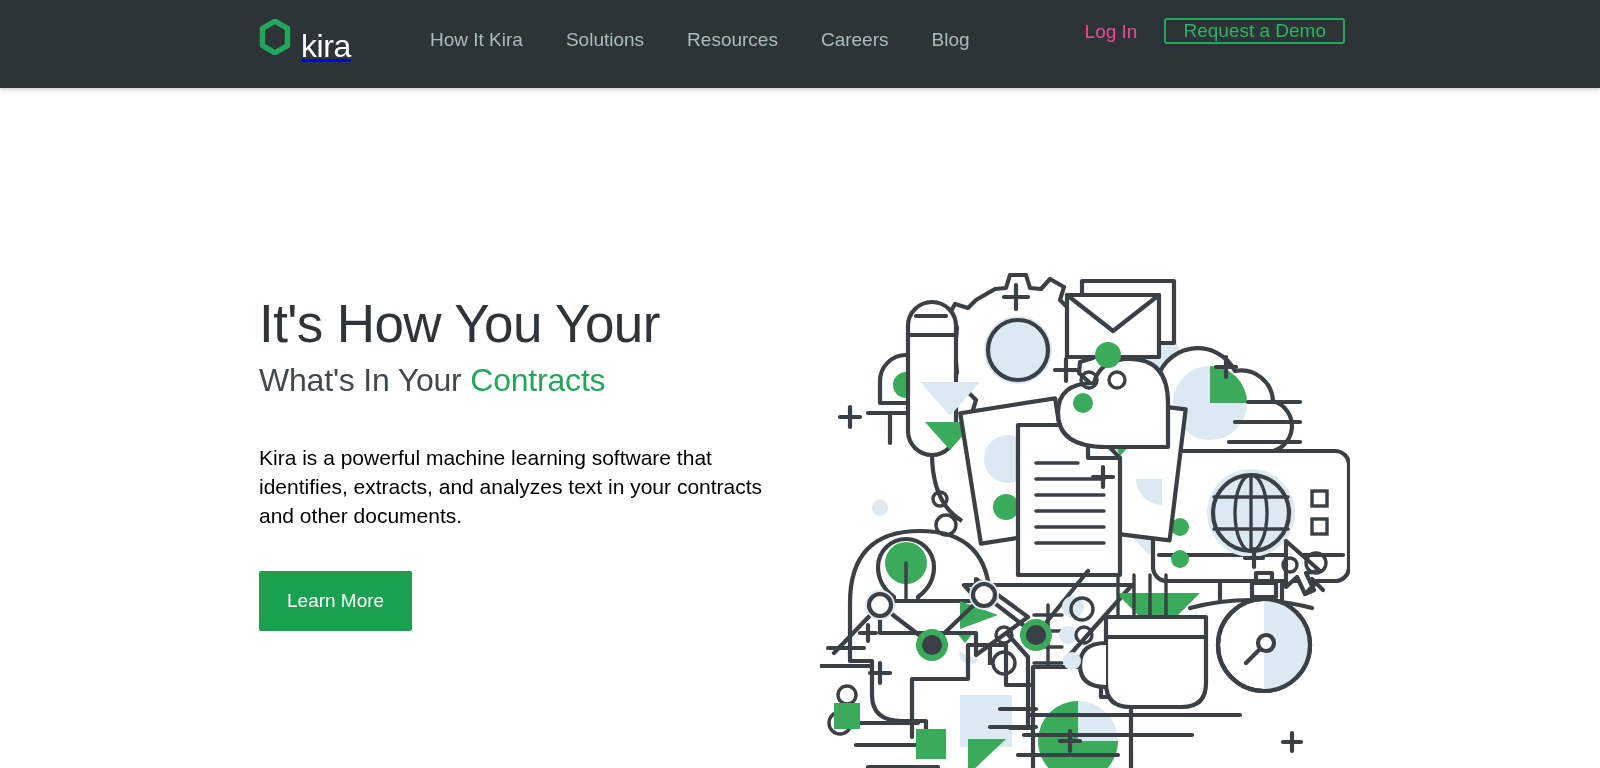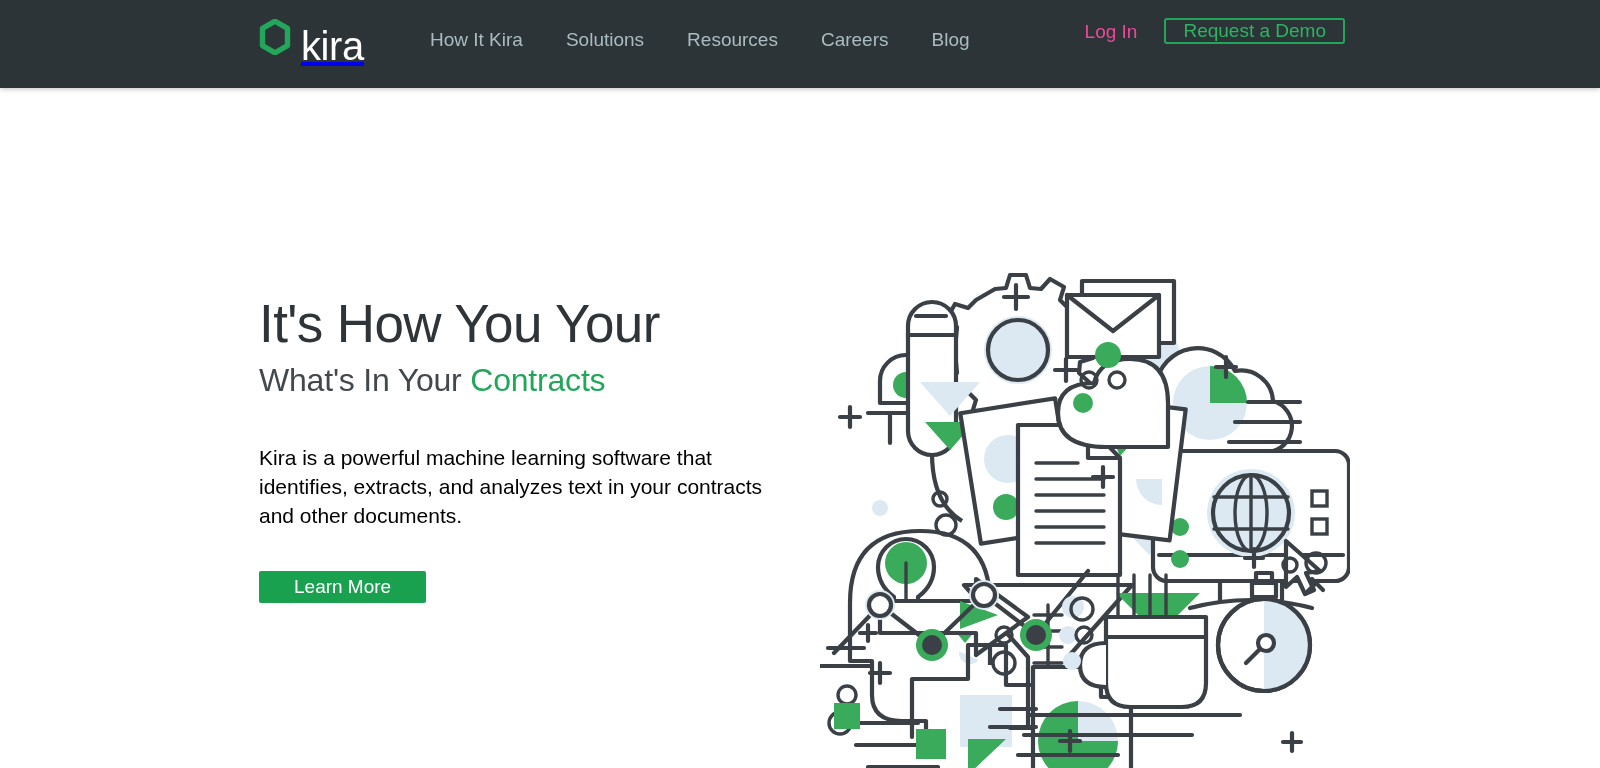--- a/index.html
+++ b/index.html
@@ -21,21 +21,21 @@
   .header-inner{
     position:relative; width:1600px; height:88px;
   }
   .logo{
     position:absolute; left:258px; top:14px;
     display:flex; align-items:center; gap:9px;
     height:46px;
   }
   .logo-mark{ width:34px; height:36px; display:block; }
   .logo-text{
-    color:#ffffff; font-size:40px; letter-spacing:-0.4px;
+    color:#ffffff; font-size:32px; letter-spacing:-0.4px;
     line-height:1; font-weight:400; margin-top:18px;
   }
 
   .nav{
     position:absolute; left:430px; top:22px;
     display:flex; align-items:center; gap:0;
   }
   .nav a{
     color:#a9bcc0; font-size:19px; text-decoration:none;
     padding:8px 0; margin-right:43px; white-space:nowrap;
@@ -76,21 +76,21 @@
     font-size:32px; line-height:1.2; color:#43484c;
     font-weight:400; margin-top:9px; letter-spacing:-0.2px;
   }
   h2.subheadline .accent{ color:#22a75a; }
   p.lede{
     font-size:21px; line-height:1.40; color:#000000;
     margin-top:43px; width:520px;
   }
   .cta{
     display:inline-flex; align-items:center; justify-content:center;
-    margin-top:40px; height:32px; padding:0 35px;
+    margin-top:40px; height:60px; padding:0 28px;
     background:#1aa14f; color:#ffffff; font-size:19px;
     border:none; border-radius:2px; cursor:pointer;
     text-decoration:none; font-family:"Liberation Sans", sans-serif;
   }
 
   .hero-art{
     position:absolute; left:820px; top:175px;
     width:530px; height:540px;
   }
   .hero-art svg{ width:100%; height:100%; display:block; }

